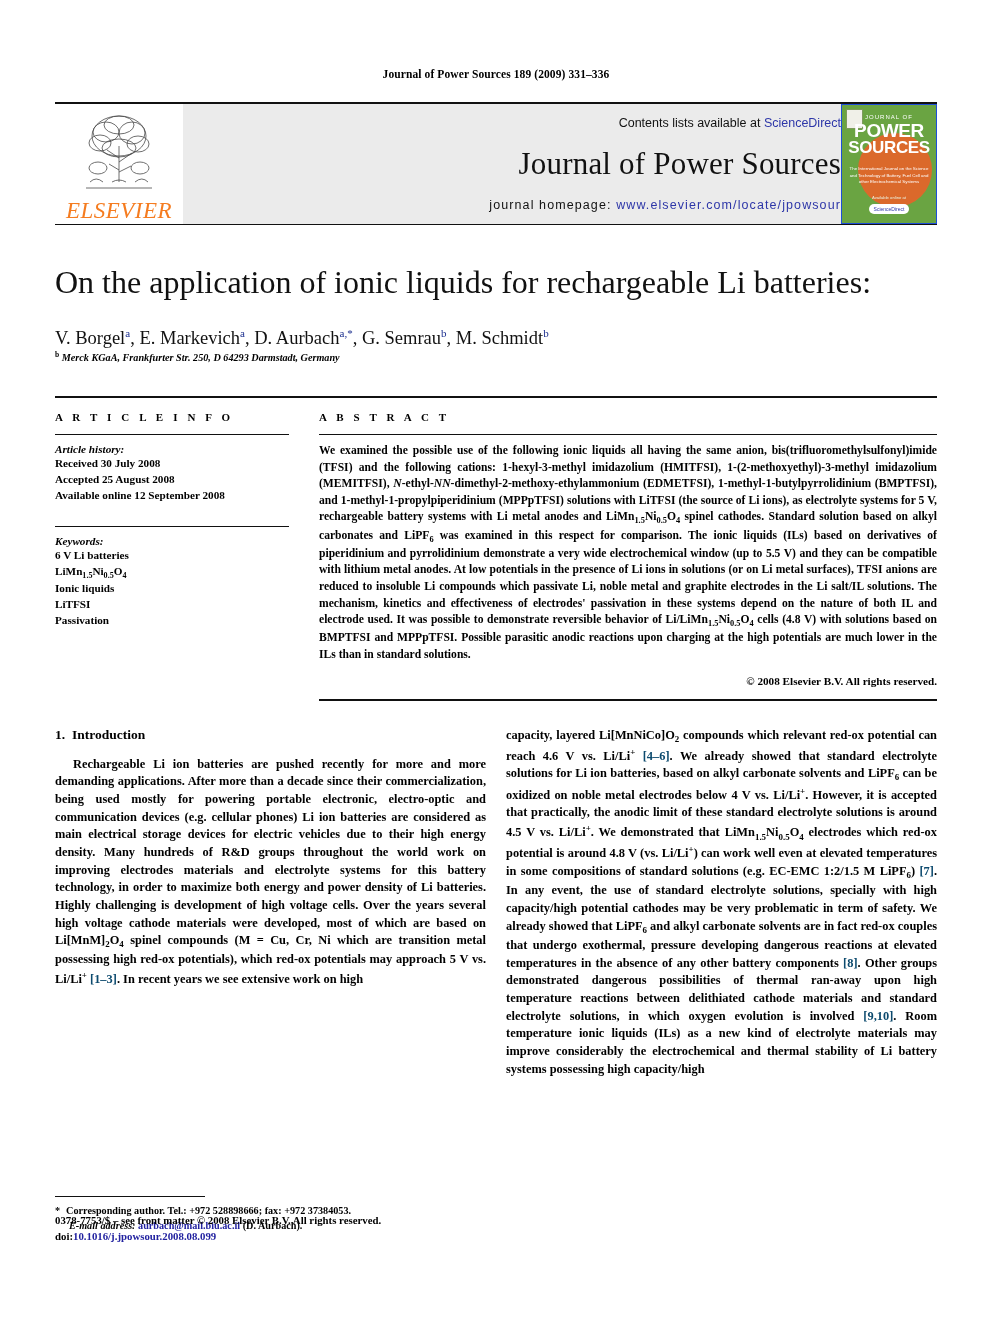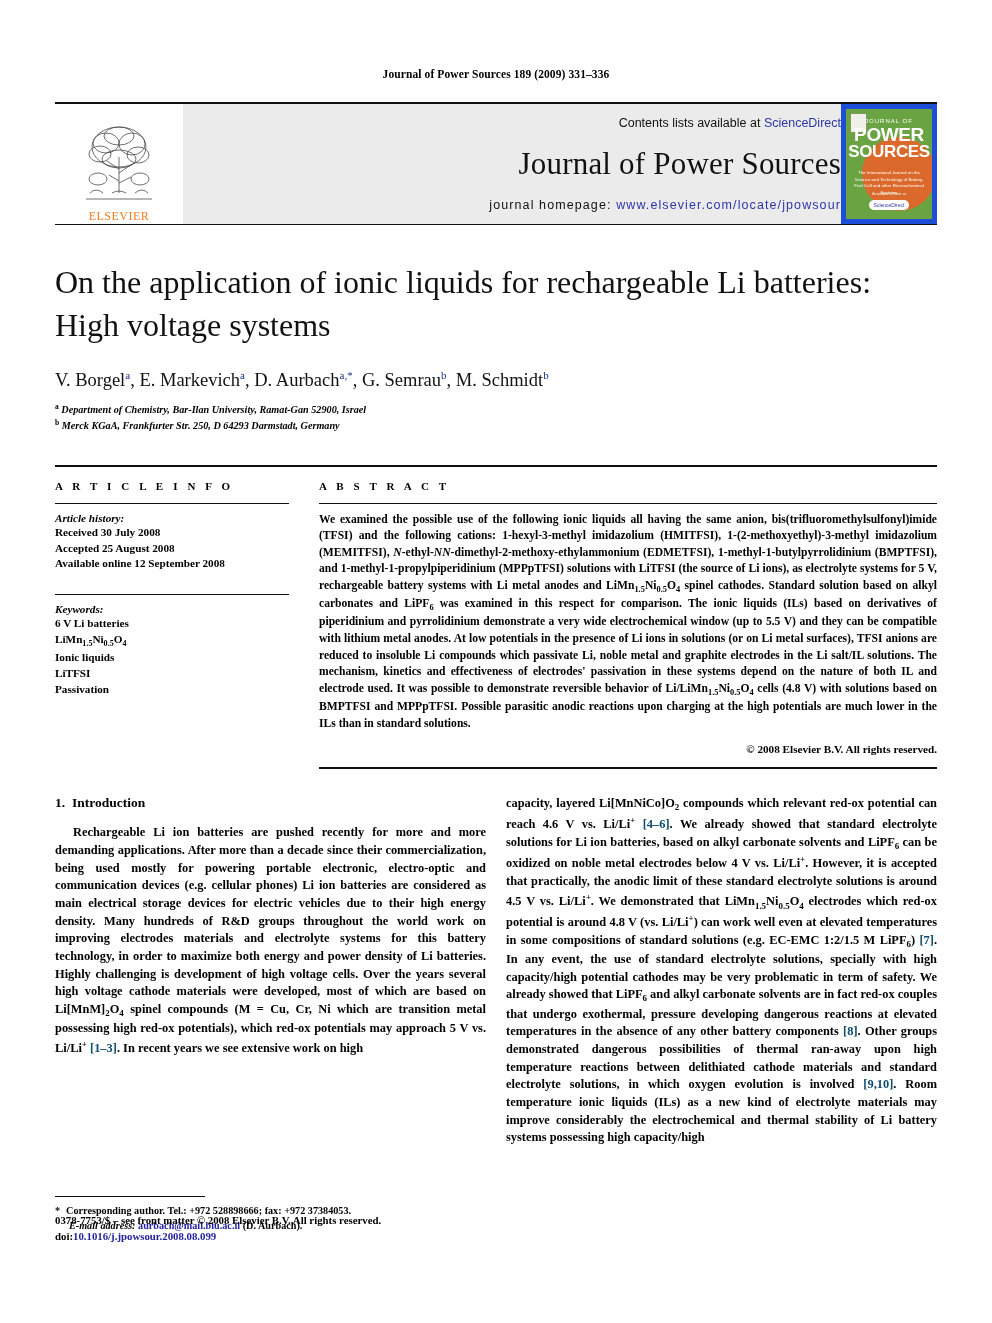--- a/index.html
+++ b/index.html
@@ -38,25 +38,26 @@
     display: flex;
     flex-direction: column;
     align-items: center;
     justify-content: flex-end;
     padding-bottom: 2px;
   }
   .tree-svg { display:block; }
   .elsevier-word {
     font-family: "Liberation Serif", serif;
     color: #F57C20;
-    font-size: 12px;
+    font-size: 23px;
     letter-spacing: .5px;
     font-weight: normal;
     line-height: 1;
     margin-top: 1px;
+    font-style: italic;
   }
   .masthead-center {
     flex: 1 1 auto;
     background: #ebebeb;
     display: flex;
     flex-direction: column;
     align-items: flex-end;
     justify-content: space-between;
     padding: 12px 0 12px 0;
   }
@@ -75,21 +76,21 @@
   .homepage-line {
     font-family: "Liberation Sans", sans-serif;
     font-size: 12.5px;
     letter-spacing: 1.1px;
     color: #111;
   }
   .homepage-line .url { color: #2d36a8; }
   .cover-thumb {
     flex: 0 0 96px;
     width: 96px;
-    border: 5px solid #1d4ed8;
+    border: 1px solid #1d4ed8;
     background: #6aa442;
     position: relative;
     overflow: hidden;
     display: flex;
     flex-direction: column;
     align-items: flex-end;
   }
   .cover-sun {
     position: absolute;
     width: 74px; height: 74px;
@@ -311,30 +312,26 @@
         <div>Available online at</div>
         <div class="cov-sd-badge">ScienceDirect</div>
       </div>
     </div>
   </div>
   <div class="rule-thin"></div>
 
   <div class="title-block">
     <h1 class="paper-title">
       <span>On the application of ionic liquids for rechargeable Li batteries:</span><br>
-      <span>High voltage systems</span>
     </h1>
 
     <div class="authors">
       V. Borgel<sup>a</sup>, E. Markevich<sup>a</sup>, D. Aurbach<sup>a,*</sup>, G. Semrau<sup>b</sup>, M. Schmidt<sup>b</sup>
     </div>
 
-    <div class="affil">
-      <sup>a</sup> <span>Department of Chemistry, Bar-Ilan University, Ramat-Gan 52900, Israel</span>
-    </div>
     <div class="affil" style="margin-top:0">
       <sup>b</sup> <span>Merck KGaA, Frankfurter Str. 250, D 64293 Darmstadt, Germany</span>
     </div>
   </div>
 
   <div class="info-abstract">
 
     <div class="col-info">
       <div class="sec-label">A R T I C L E   I N F O</div>
       <div class="hr-blk"></div>

